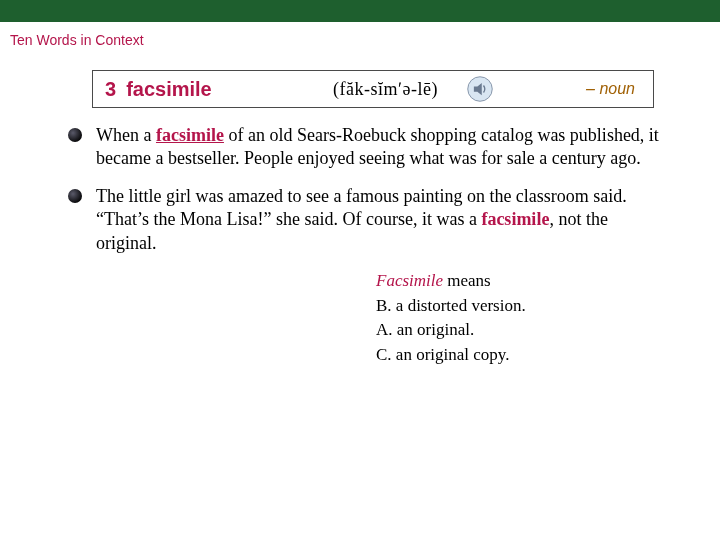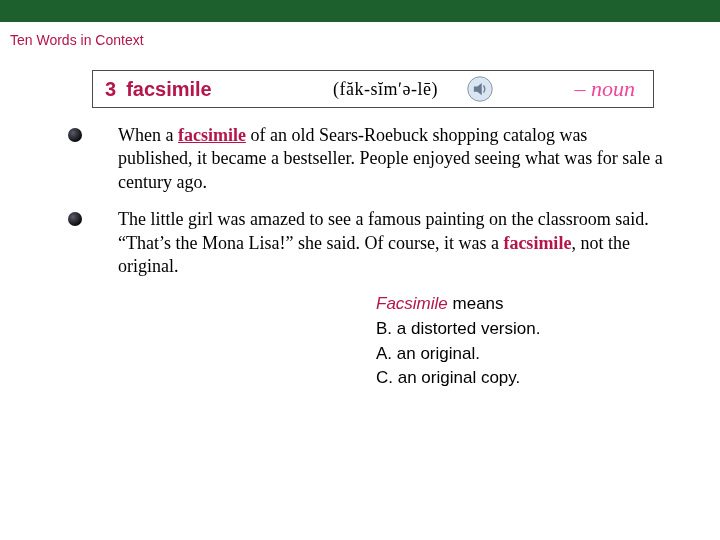--- a/index.html
+++ b/index.html
@@ -65,33 +65,32 @@
   }
   .speaker-icon {
     width: 28px;
     height: 28px;
     display: inline-flex;
     align-items: center;
     justify-content: center;
   }
   .pos {
     font-style: italic;
-    font-family: Liberation Serif, serif;
-    font-size: 22px;
-    color: #ec4899;
+    font-family: Liberation Sans, sans-serif;
+    font-size: 16px;
+    color: #a16207;
   }
   .example-block {
     margin: 16px 0 0 68px;
     width: 596px;
   }
   .bullet-row {
     display: flex;
     align-items: flex-start;
     margin-bottom: 14px;
-    gap: 22px;
   }
   .bullet {
     width: 14px;
     height: 14px;
     min-width: 14px;
     border-radius: 50%;
     background: radial-gradient(circle at 35% 35%, #5a5a6a 0%, #000 80%);
     margin-top: 4px;
     margin-right: 14px;
   }
@@ -105,21 +104,21 @@
     font-weight: bold;
   }
   .hl-u {
     color: #b4154b;
     font-weight: bold;
     text-decoration: underline;
   }
   .question-block {
     margin-left: 376px;
     margin-top: 8px;
-    font-family: Liberation Sans, sans-serif;
+    font-family: Liberation Serif, serif;
     font-size: 17px;
     line-height: 1.45;
   }
   .q-term {
     color: #b4154b;
     font-style: italic;
   }
 </style>
 </head>
 <body>

